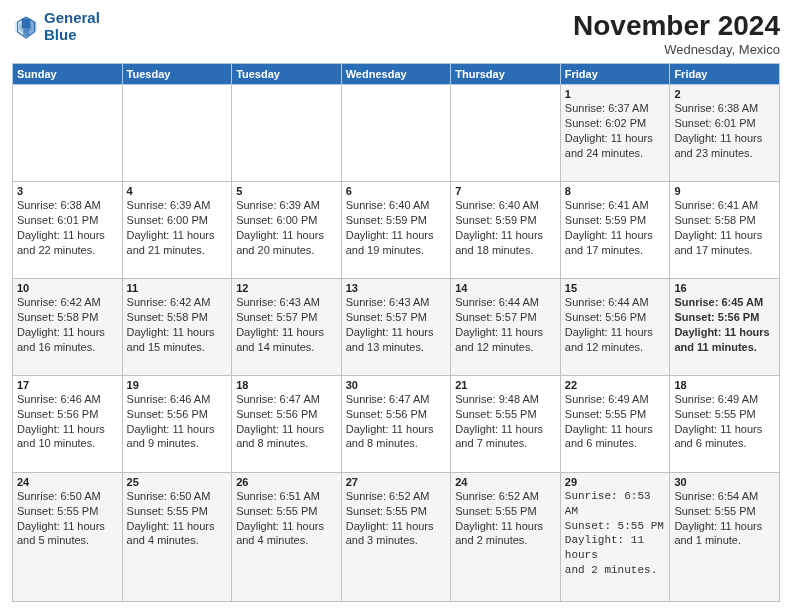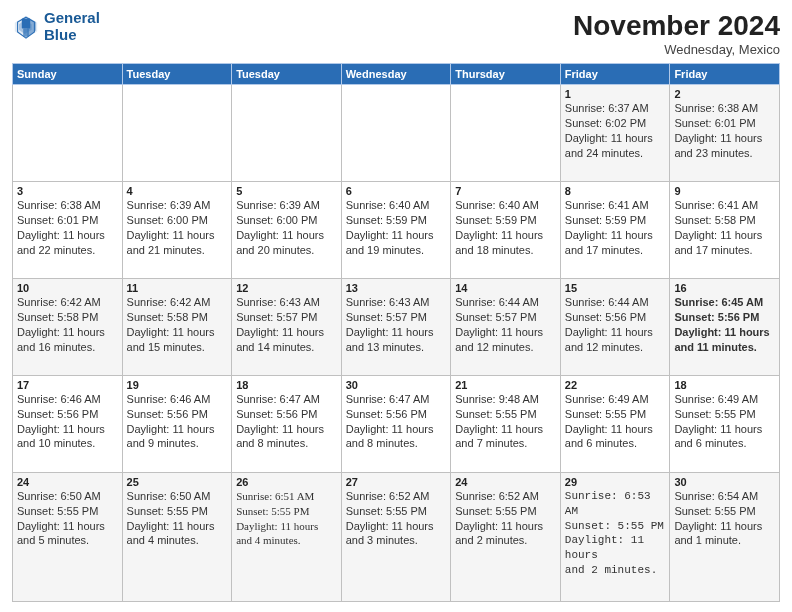--- a/index.html
+++ b/index.html
@@ -317,21 +317,21 @@
           </td>
           <td>
             <span class="day-num">25</span>
             <div class="day-info" style="white-space: pre-line;">Sunrise: 6:50 AM
 Sunset: 5:55 PM
 Daylight: 11 hours
 and 4 minutes.</div>
           </td>
           <td>
             <span class="day-num">26</span>
-            <div class="day-info" style="white-space: pre-line; font-family: Liberation Serif, serif;">Sunrise: 6:51 AM
+            <div class="day-info" style="white-space: pre-line;">Sunrise: 6:51 AM
 Sunset: 5:55 PM
 Daylight: 11 hours
 and 4 minutes.</div>
           </td>
           <td>
             <span class="day-num">27</span>
             <div class="day-info" style="white-space: pre-line;">Sunrise: 6:52 AM
 Sunset: 5:55 PM
 Daylight: 11 hours
 and 3 minutes.</div>

